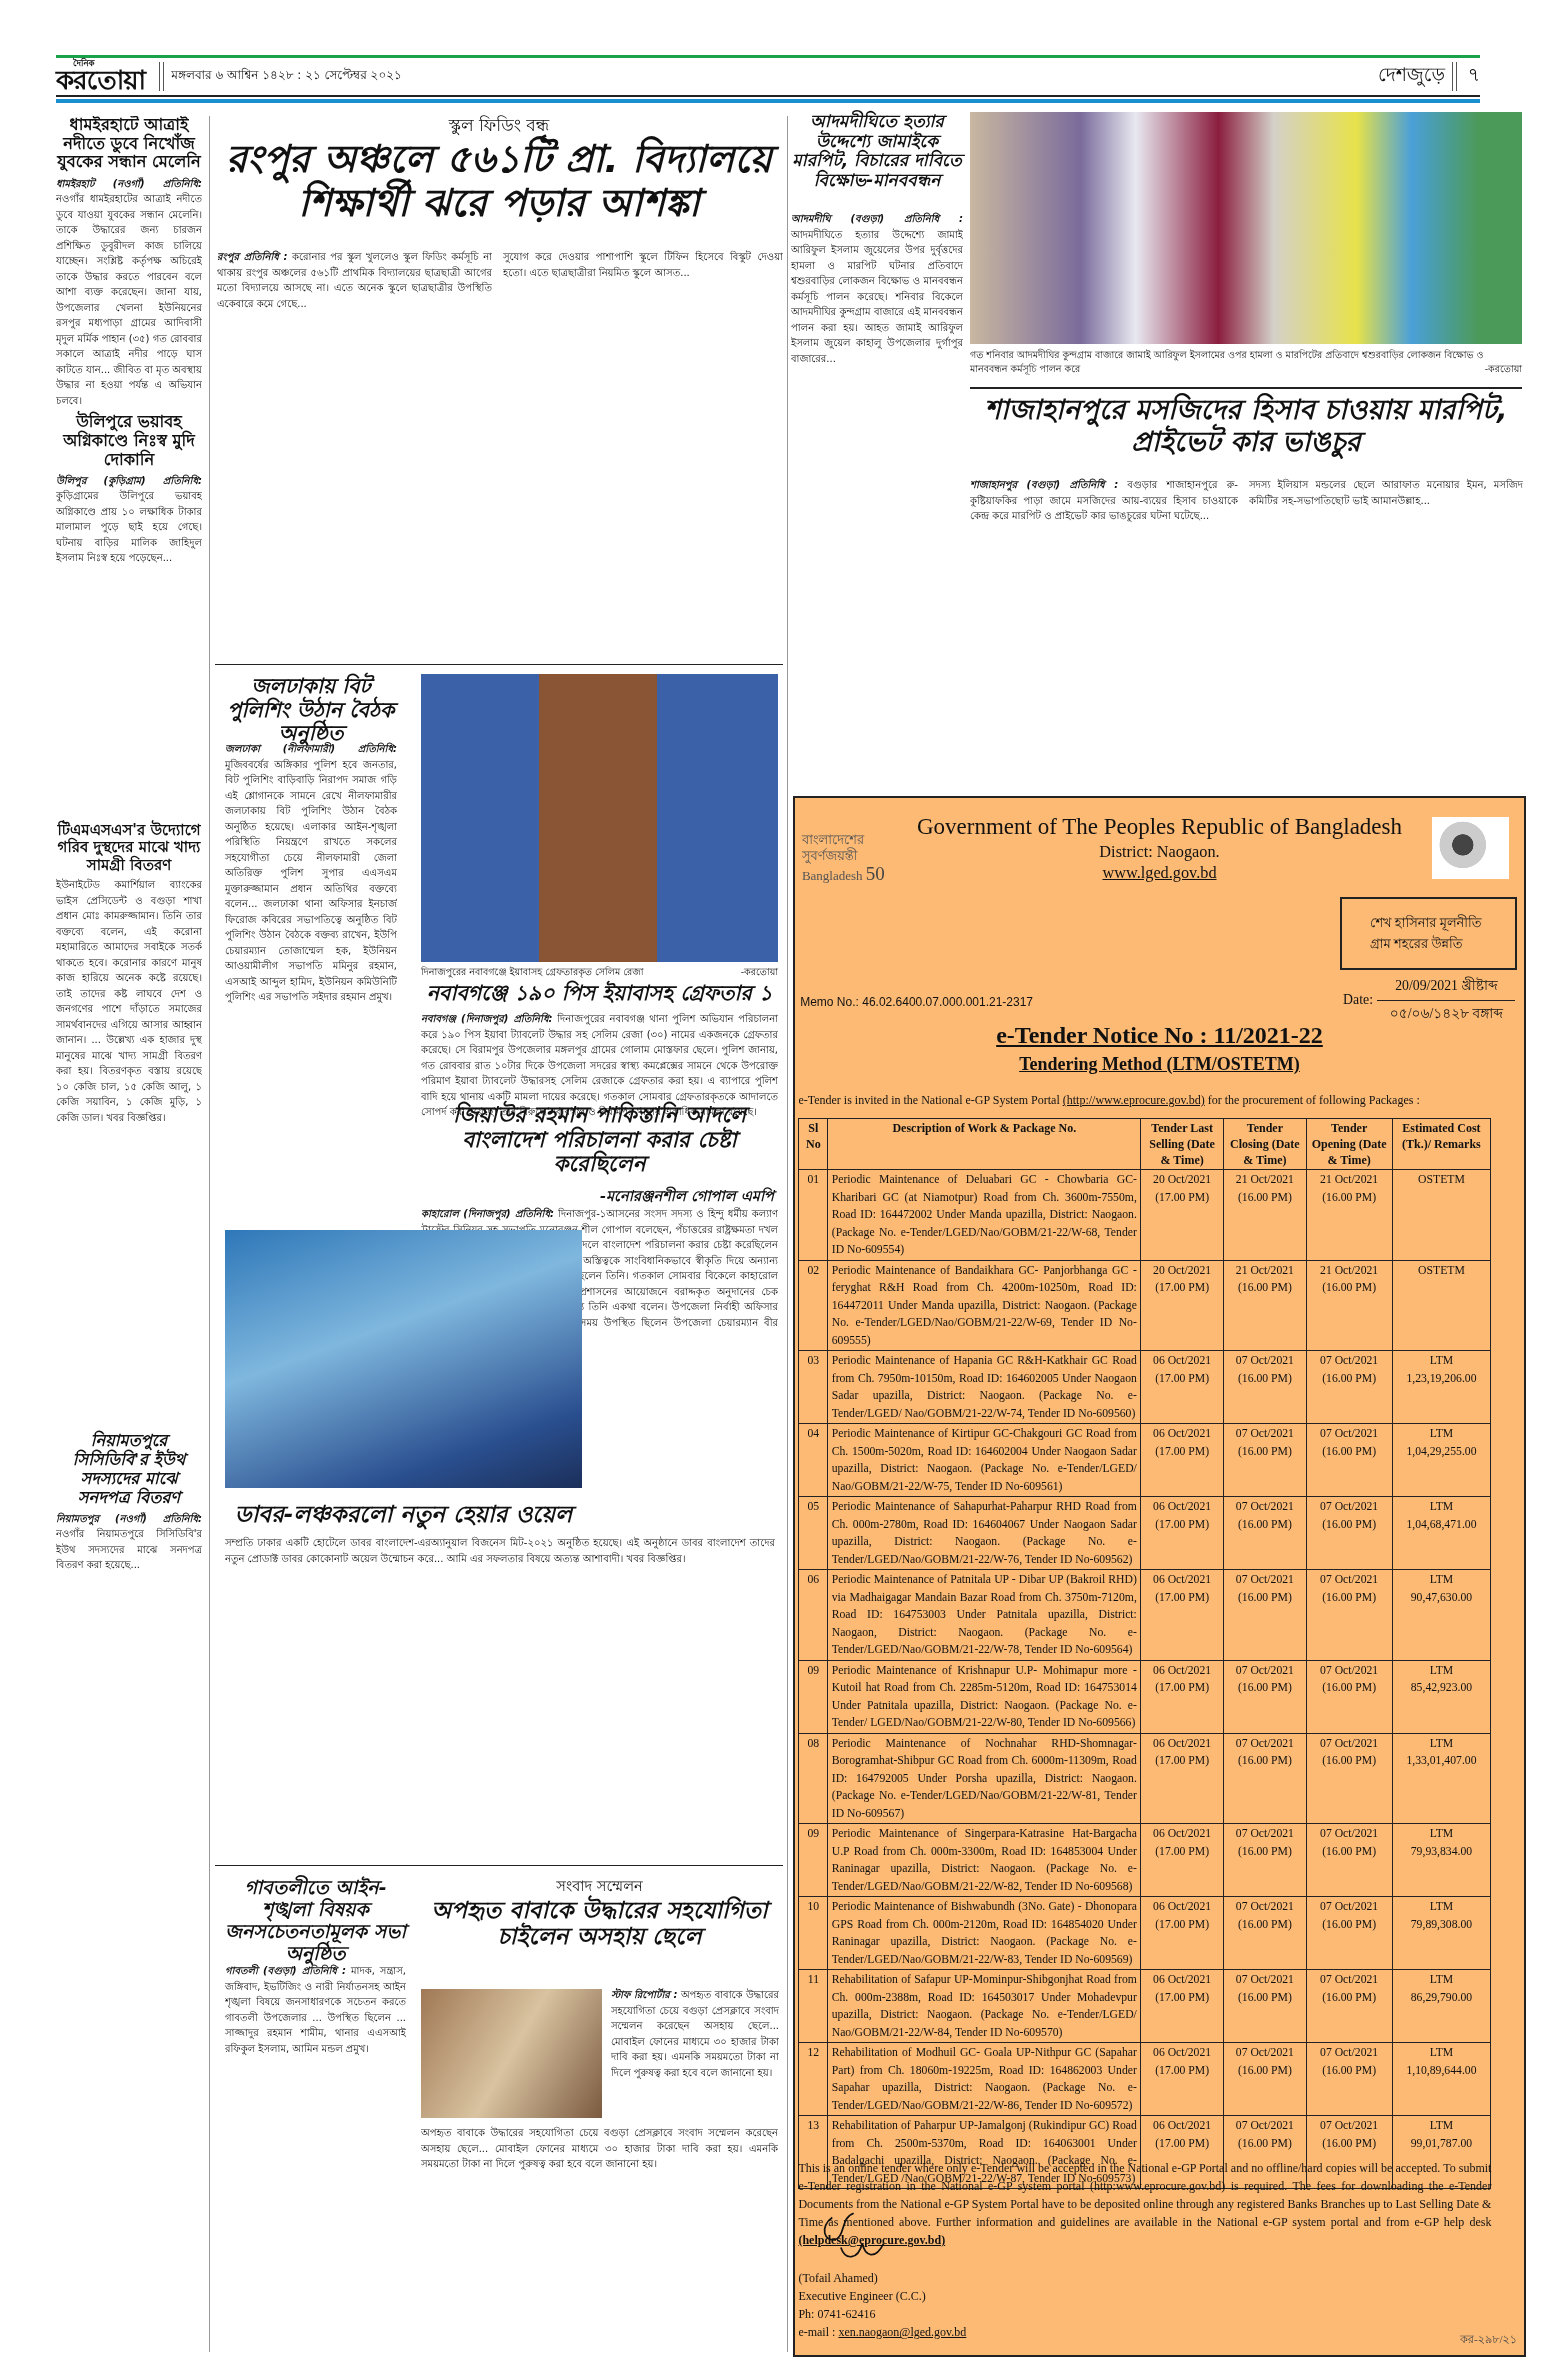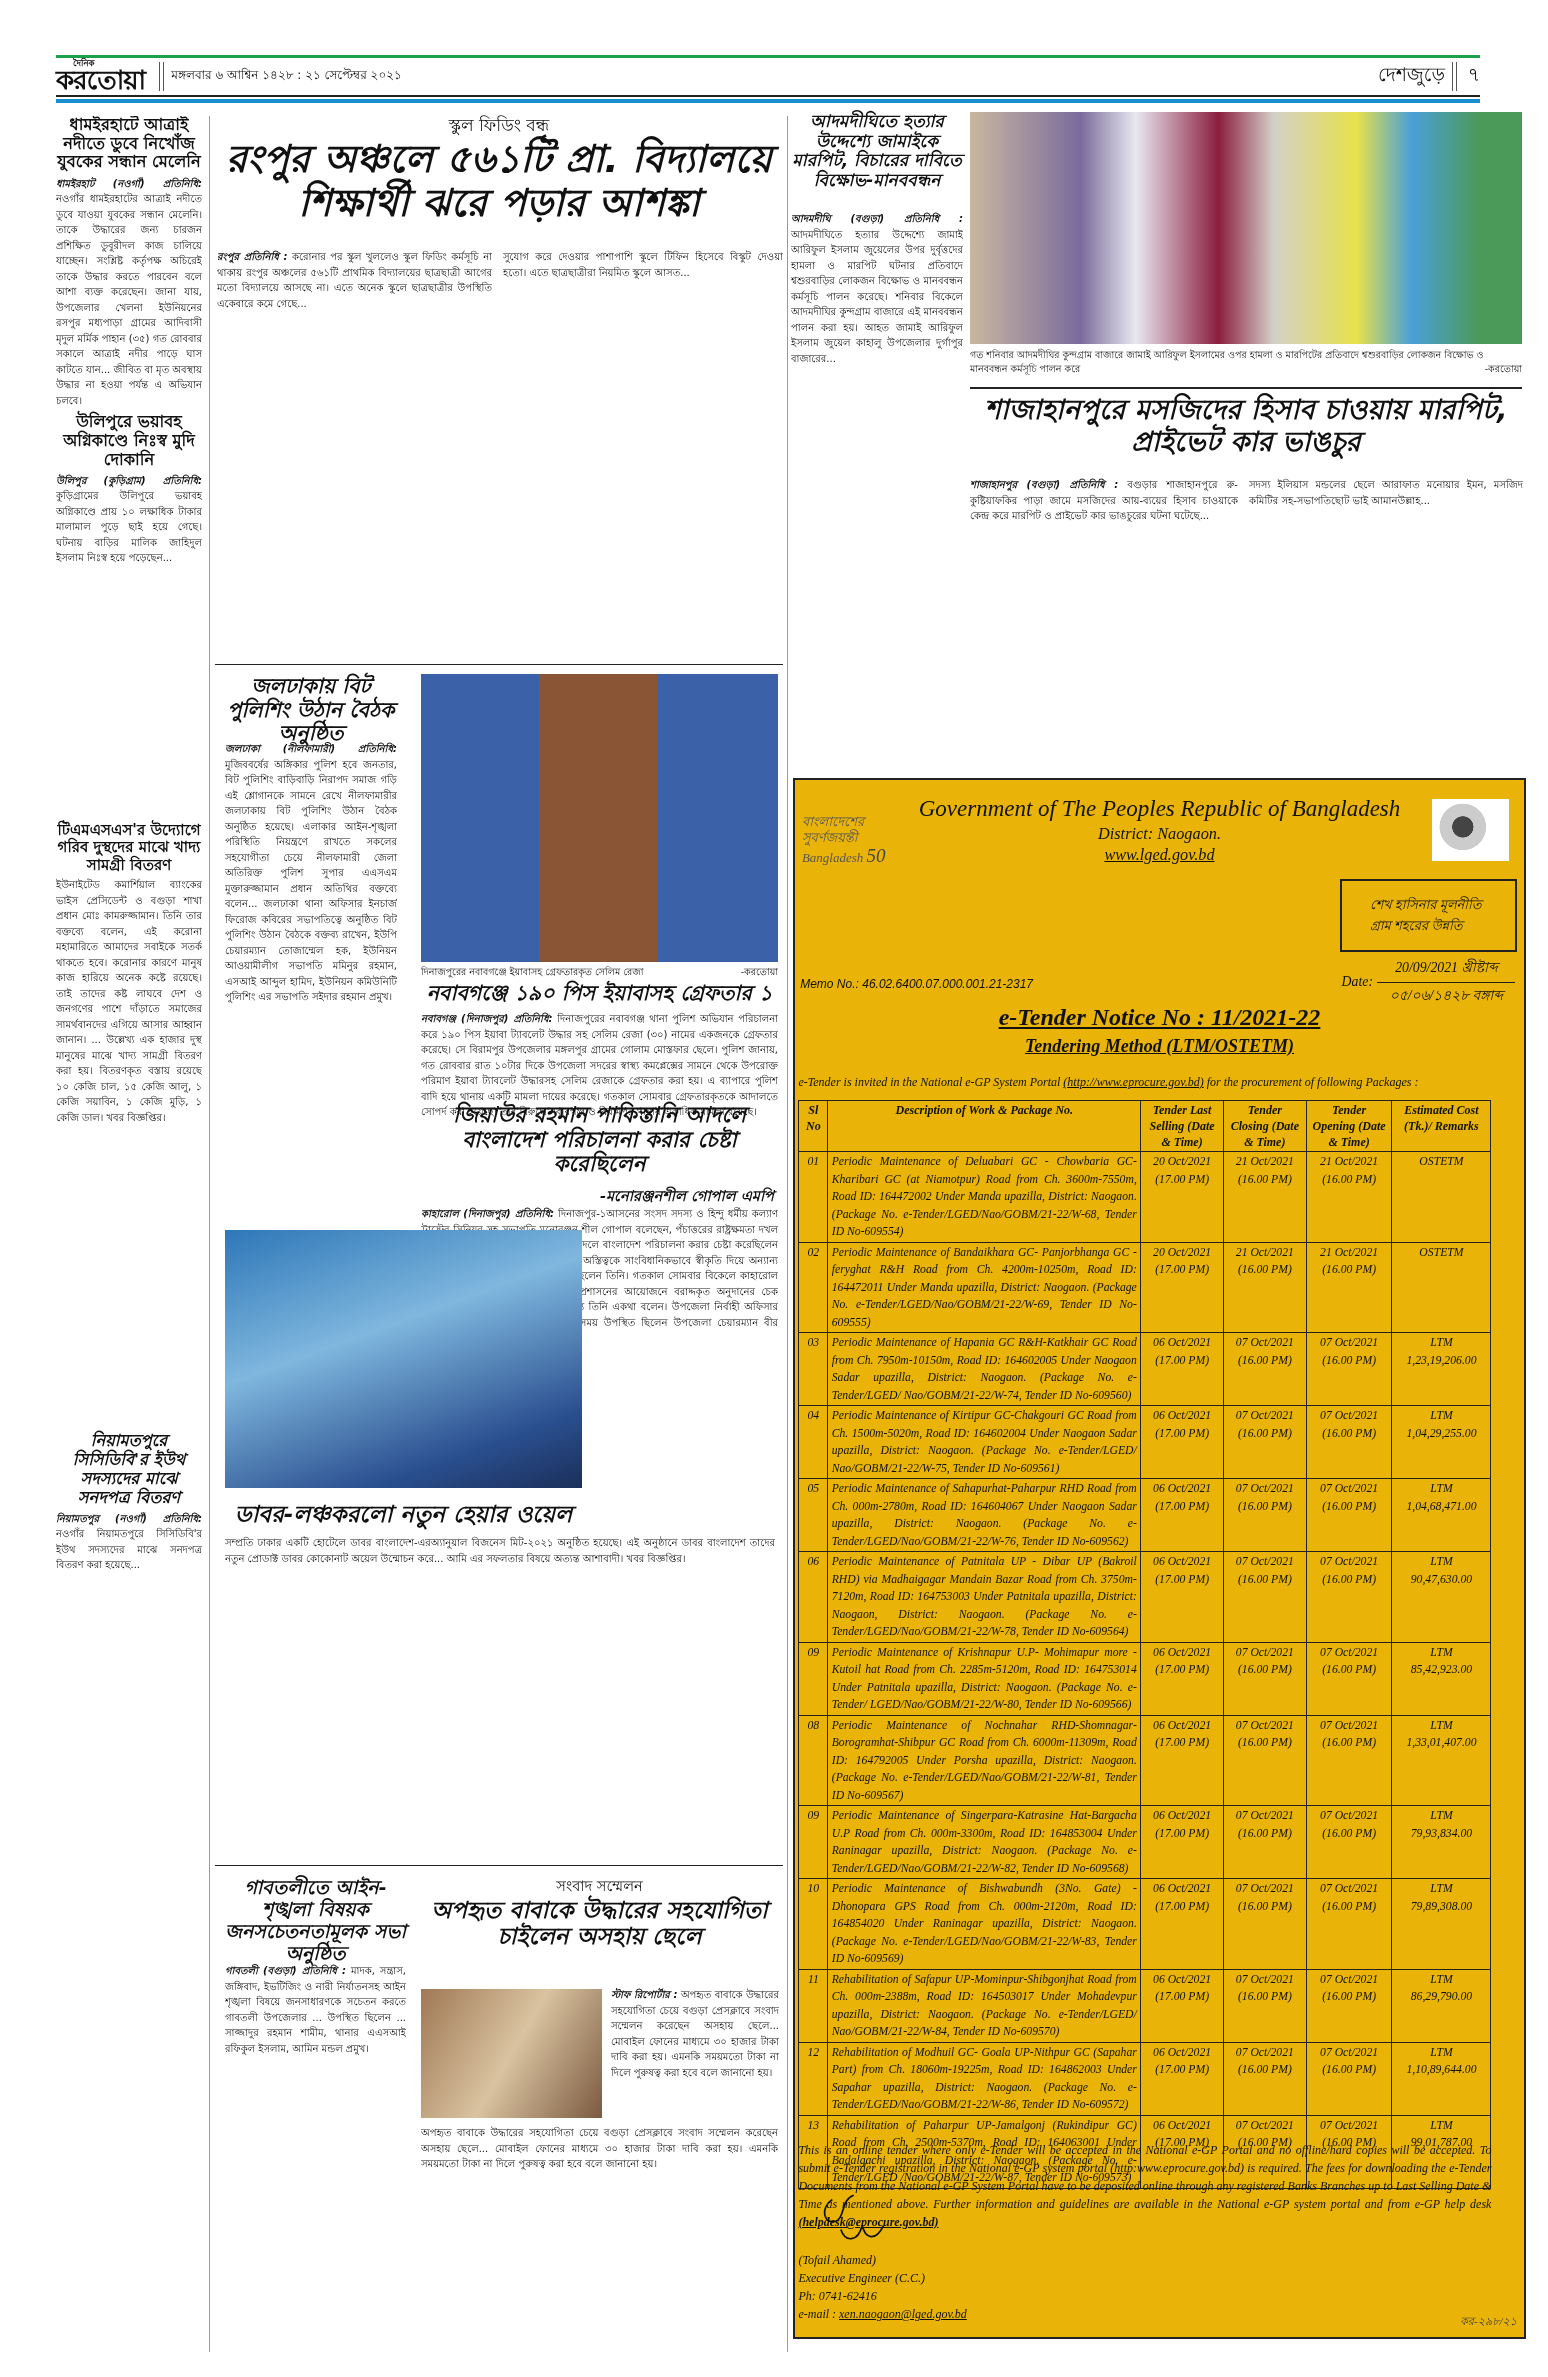--- a/index.html
+++ b/index.html
@@ -21,21 +21,21 @@
   .kicker{text-align:center;font-size:17px;}
   .byline{font-weight:bold;font-style:italic;}
   .photo{position:absolute;background:linear-gradient(135deg,#8a9aa8,#c9b9a5 40%,#6c7c8e 70%,#a89380);}
   .photo.blue{background:linear-gradient(160deg,#2e77b8,#7fb7de 40%,#2a4f8f 80%,#1b2f5a);}
   .photo.police{background:linear-gradient(90deg,#3b62a8 0 33%,#8a5535 33% 66%,#3b62a8 66%);}
   .photo.press{background:linear-gradient(120deg,#a07855,#d9c3a0 50%,#7b5a40);}
   .caption{position:absolute;font-size:9.5px;line-height:1.5;}
   .hr{position:absolute;background:#222;height:1.7px;}
   .vr{position:absolute;background:#999;width:0.9px;}
   
-  .tender{position:absolute;left:793px;top:778px;width:729px;height:1557px;border:2.6px solid #222;background:#eab308;font-family:"Liberation Serif",serif;color:#111;font-style:italic;}
+  .tender{position:absolute;left:793px;top:796px;width:729px;height:1557px;border:2.6px solid #222;background:#fdba74;font-family:"Liberation Serif",serif;color:#111;}
   .t-head{text-align:center;margin-top:15.5px;}
   .t-gov{font-size:23px;}
   .t-line{font-size:16.3px;line-height:1.45;}
   .t-url{font-size:16.3px;text-decoration:underline;}
   .t-jubilee{position:absolute;left:6.9px;top:34px;width:129px;font-size:13px;color:#555;line-height:1.2;}
   .t-jubilee .big{font-size:19px;color:#444;}
   .t-portrait{position:absolute;right:15.5px;top:19px;width:77px;height:62px;background:radial-gradient(circle at 40% 45%,#444 0 18%,#ccc 19% 40%,#fff 41%);}
   .t-slogan{position:absolute;right:6.9px;top:99px;width:145px;height:69px;border:2.6px double #222;font-size:13px;text-align:left;display:flex;flex-direction:column;justify-content:center;line-height:1.6;padding-left:28px;}
   .t-date{position:absolute;right:8.6px;top:176px;width:138px;text-align:center;font-size:13.8px;}
   .t-date .ln{border-top:0.9px solid #222;margin:1.7px 0;}

